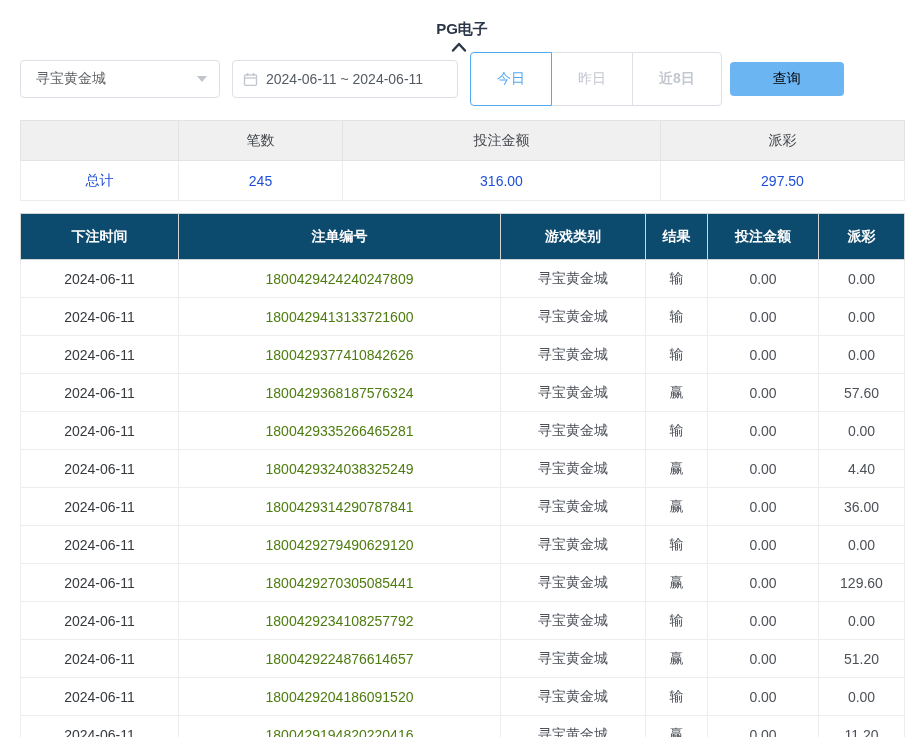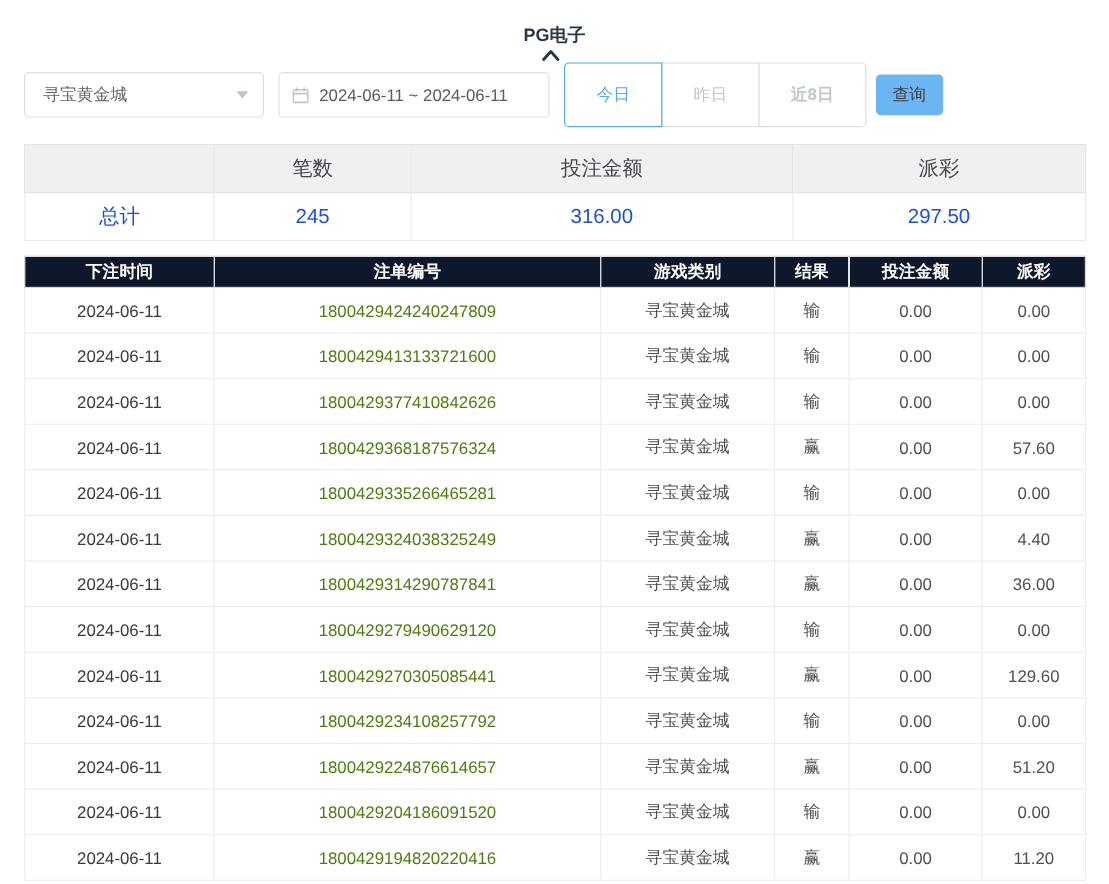--- a/index.html
+++ b/index.html
@@ -48,43 +48,43 @@
     background: #fff; border: 1px solid #dcdfe6;
     font-size: 14px; color: #c3c7cf;
     display: flex; align-items: center; cursor: pointer;
     margin-left: -1px;
   }
   .quick-btn:first-child { border-radius: 4px 0 0 4px; margin-left: 0; }
   .quick-btn:last-child { border-radius: 0 4px 4px 0; font-weight: bold; }
   .quick-btn.active { color: #53a8f0; border-color: #53a8f0; position: relative; z-index: 2; }
   .search-btn {
     margin-left: 8px;
-    height: 34px; padding: 0 14px;
+    height: 34px; padding: 0 43px;
     background: #6cb5f3; border: none; border-radius: 4px;
-    color: #404040; font-size: 14px; cursor: pointer;
+    color: #000000; font-size: 14px; cursor: pointer;
     font-family: inherit;
   }
 
   
   table { border-collapse: collapse; table-layout: fixed; width: 884px; }
   td, th { overflow: hidden; white-space: nowrap; text-align: center; }
 
-  .summary-table { margin-top: 22px; font-size: 17px; }
+  .summary-table { margin-top: 22px; font-size: 14px; }
   .summary-table th {
     height: 40px; background: #f0f0f0; color: #43474d;
     font-weight: normal; border: 1px solid #e3e3e3;
   }
   .summary-table td {
     height: 40px; background: #fff; color: #1d4ed8;
     border: 1px solid #ececec;
   }
 
   .detail-table { margin-top: 12px; font-size: 14px; }
   .detail-table th {
-    height: 26px; background: #0f172a; color: #fff;
+    height: 46px; background: #0c4a6e; color: #fff;
     font-weight: bold; border: 1px solid #d2d4d7;
   }
   .detail-table td { height: 38px; border: 1px solid #ededed; color: #4c5057; }
   .detail-table td:nth-child(1) { color: #36393d; }
   .detail-table td:nth-child(2) { color: #4d7c0f; }
   .detail-table td:nth-child(3) { color: #505archive458; }
   .detail-table td:nth-child(3), .detail-table td:nth-child(4),
   .detail-table td:nth-child(5), .detail-table td:nth-child(6) { color: #4c5057; }
 </style>
 </head>

